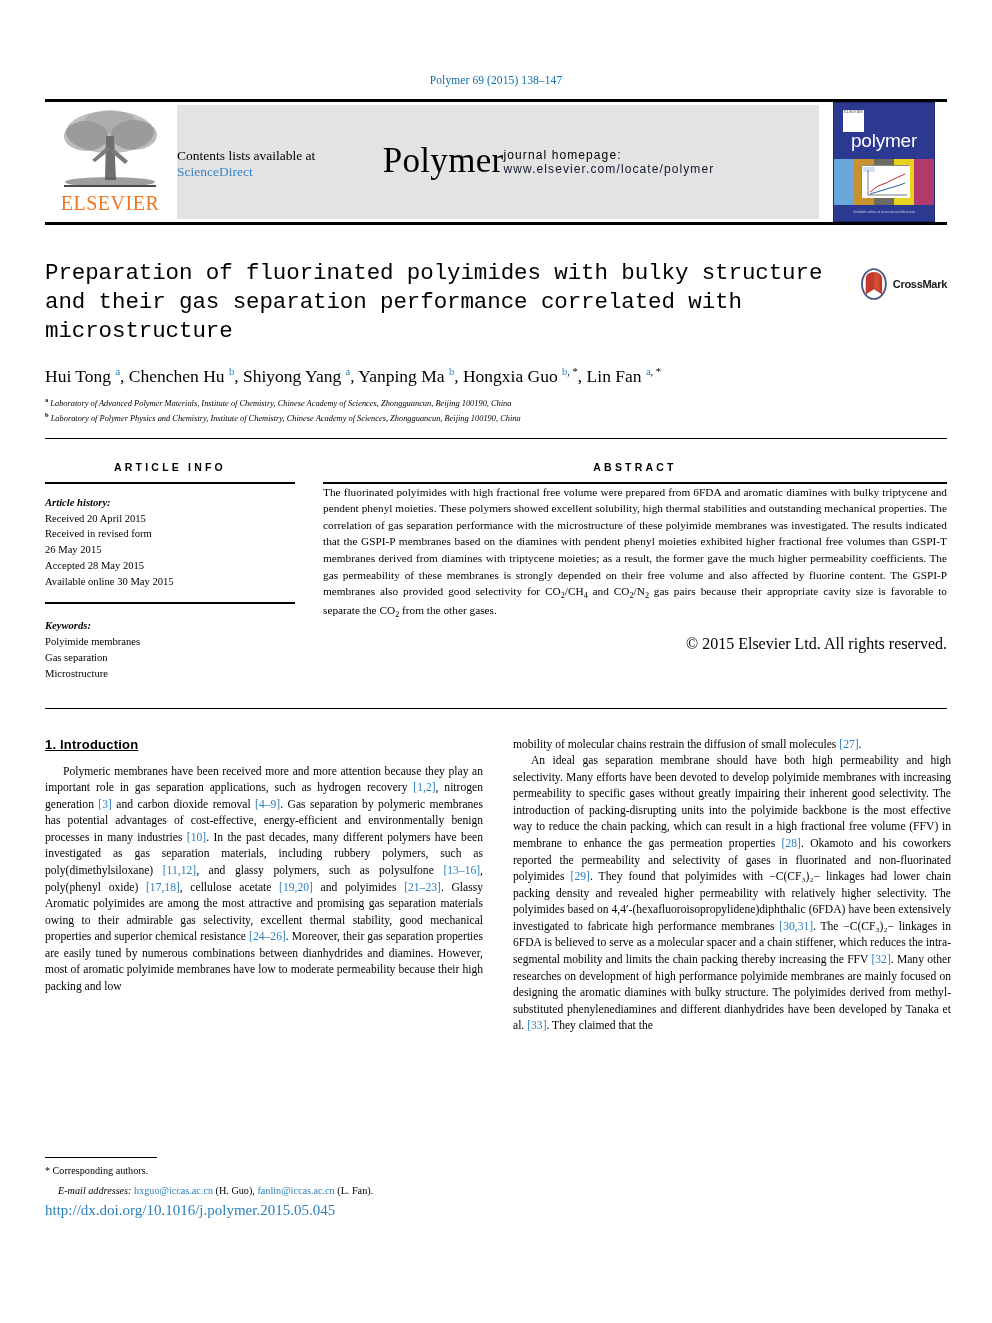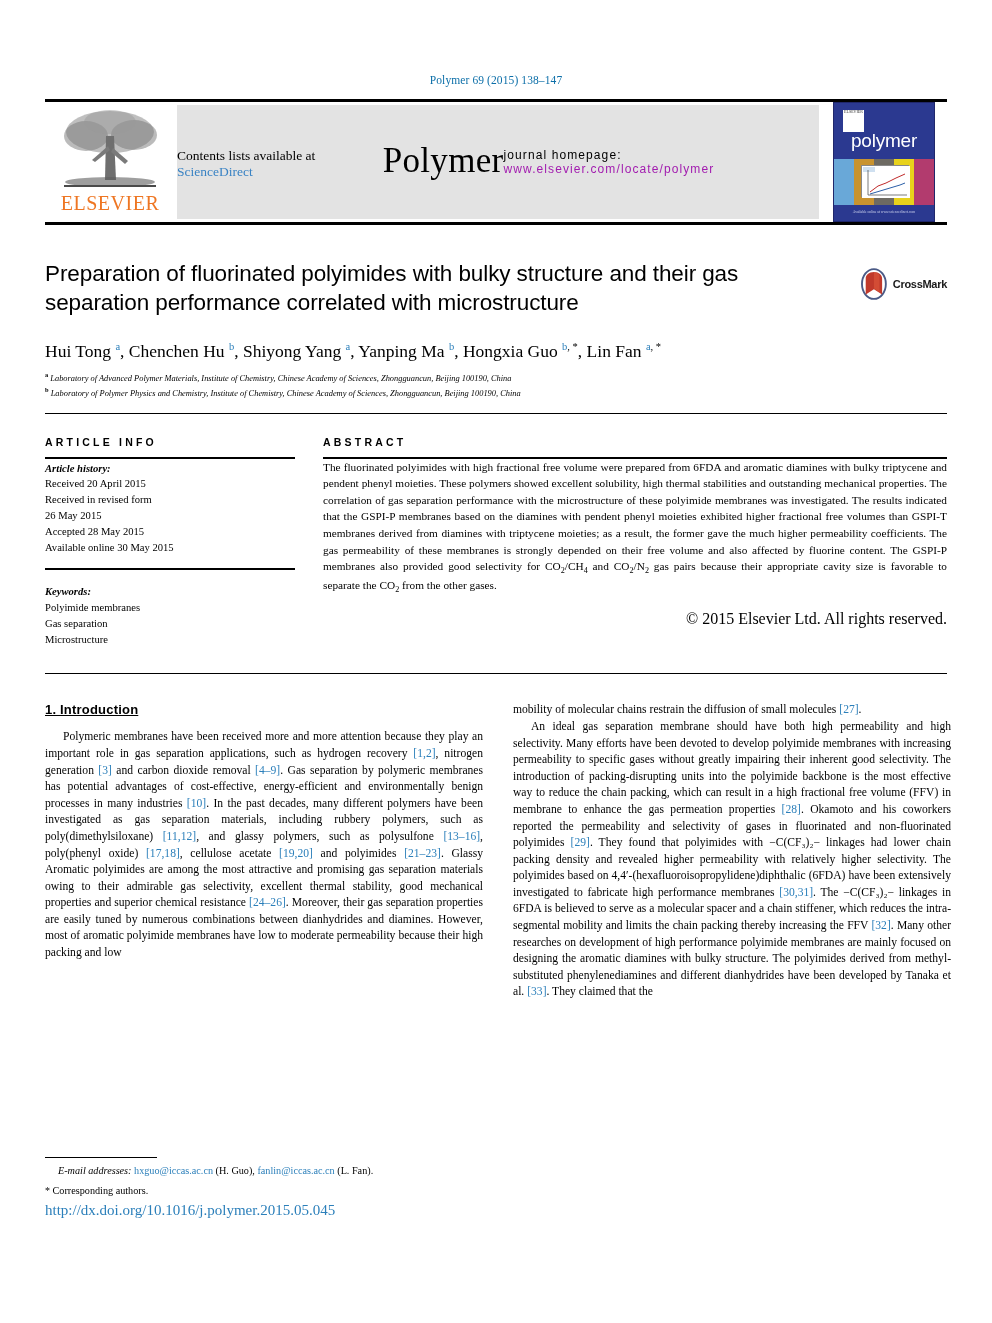--- a/index.html
+++ b/index.html
@@ -64,21 +64,21 @@
     font-family: "Liberation Serif", serif;
     font-size: 35px;
     margin: 13px 0 16px 0;
     letter-spacing: .3px;
   }
   .homepage {
     font-family: "Liberation Sans", sans-serif;
     font-size: 12px;
     letter-spacing: 1.1px;
   }
-  .homepage .url { color: #a21caf; }
+  .homepage .url { color: #0f172a; }
   .mast-right {
     width: 126px; flex: 0 0 126px;
     display: flex; align-items: center; justify-content: center;
     background: #fff;
   }
   .cover {
     width: 102px; height: 120px;
     background: #2b3990;
     position: relative;
     overflow: hidden;
@@ -105,21 +105,21 @@
     position: absolute; bottom: 5px; left: 0; right: 0;
     text-align: center; color: #cfd4ee; font-size: 3.6px; line-height: 1.6;
   }
 
   
   .title-block { margin-top: 34px; position: relative; min-height: 62px; }
   .art-title {
     font-size: 22.5px;
     line-height: 1.29;
     max-width: 790px;
-    font-family: Liberation Sans, sans-serif;
+    font-family: Liberation Mono, monospace;
     letter-spacing: -.1px;
   }
   .crossmark {
     position: absolute; right: 0; top: 2px;
     width: 88px; height: 46px;
     display: flex; align-items: center; gap: 4px;
   }
   .cm-badge { width: 40px; height: 42px; }
   .cm-label {
     font-family: "Liberation Sans", sans-serif;
@@ -151,23 +151,24 @@
     gap: 28px;
   }
   .col-info { width: 250px; flex: 0 0 250px; }
   .col-abs  { flex: 1 1 auto; }
   .sec-head {
     font-family: "Liberation Sans", sans-serif;
     font-size: 10.5px;
     font-weight: bold;
     letter-spacing: 3.2px;
     margin-bottom: 9px;
+    text-align: center;
   }
   .hr-bold { border-top: 2px solid #000; }
-  .info-body { font-size: 10.6px; line-height: 1.5; padding-top: 2px; }
+  .info-body { font-size: 10.6px; line-height: 1.5; padding-top: 11px; }
   .info-body .lbl { font-style: italic; font-weight: bold; }
   .kw-block { margin-top: 12px; padding-top: 8px; }
   .abs-body {
     font-size: 11.3px;
     line-height: 1.47;
     text-align: justify;
     padding-top: 0;
   }
   .abs-copy { text-align: right; margin-top: 13px; }
   sub { font-size: .72em; }
@@ -339,28 +340,28 @@
       <p class="p" id="left-p1"><span>Polymeric membranes have been received more and more attention because they play an important role in gas separation applications, such as hydrogen recovery </span><span class="ref">[1,2]</span><span>, nitrogen generation </span><span class="ref">[3]</span><span> and carbon dioxide removal </span><span class="ref">[4–9]</span><span>. Gas separation by polymeric membranes has potential advantages of cost-effective, energy-efficient and environmentally benign processes in many industries </span><span class="ref">[10]</span><span>. In the past decades, many different polymers have been investigated as gas separation materials, including rubbery polymers, such as poly(dimethylsiloxane) </span><span class="ref">[11,12]</span><span>, and glassy polymers, such as polysulfone </span><span class="ref">[13–16]</span><span>, poly(phenyl oxide) </span><span class="ref">[17,18]</span><span>, cellulose acetate </span><span class="ref">[19,20]</span><span> and polyimides </span><span class="ref">[21–23]</span><span>. Glassy Aromatic polyimides are among the most attractive and promising gas separation materials owing to their admirable gas selectivity, excellent thermal stability, good mechanical properties and superior chemical resistance </span><span class="ref">[24–26]</span><span>. Moreover, their gas separation properties are easily tuned by numerous combinations between dianhydrides and diamines. However, most of aromatic polyimide membranes have low to moderate permeability because their high packing and low</span></p>
     </div>
     <div class="bcol">
       <p class="p" id="right-p1" style="text-indent:0"><span>mobility of molecular chains restrain the diffusion of small molecules </span><span class="ref">[27]</span><span>.</span></p>
       <p class="p" id="right-p2"><span>An ideal gas separation membrane should have both high permeability and high selectivity. Many efforts have been devoted to develop polyimide membranes with increasing permeability to specific gases without greatly impairing their inherent good selectivity. The introduction of packing-disrupting units into the polyimide backbone is the most effective way to reduce the chain packing, which can result in a high fractional free volume (FFV) in membrane to enhance the gas permeation properties </span><span class="ref">[28]</span><span>. Okamoto and his coworkers reported the permeability and selectivity of gases in fluorinated and non-fluorinated polyimides </span><span class="ref">[29]</span><span>. They found that polyimides with −C(CF₃)₂− linkages had lower chain packing density and revealed higher permeability with relatively higher selectivity. The polyimides based on 4,4′-(hexafluoroisopropylidene)diphthalic (6FDA) have been extensively investigated to fabricate high performance membranes </span><span class="ref">[30,31]</span><span>. The −C(CF₃)₂− linkages in 6FDA is believed to serve as a molecular spacer and a chain stiffener, which reduces the intra-segmental mobility and limits the chain packing thereby increasing the FFV </span><span class="ref">[32]</span><span>. Many other researches on development of high performance polyimide membranes are mainly focused on designing the aromatic diamines with bulky structure. The polyimides derived from methyl-substituted phenylenediamines and different dianhydrides have been developed by Tanaka et al. </span><span class="ref">[33]</span><span>. They claimed that the</span></p>
     </div>
   </div>
 
   <div class="footnote">
     <div class="fn-rule"></div>
+    <div class="fn-line">
+      <span class="star">*</span><span> Corresponding authors.</span>
+    </div>
     <div class="fn-line fn-emails">
       <span class="it">E-mail addresses:</span>
       <span class="lnk">hxguo@iccas.ac.cn</span>
       <span>(H. Guo)</span>,
       <span class="lnk">fanlin@iccas.ac.cn</span>
       <span>(L. Fan)</span>.
     </div>
-    <div class="fn-line">
-      <span class="star">*</span><span> Corresponding authors.</span>
-    </div>
     <div class="doi-block">
       <div class="doi">http://dx.doi.org/10.1016/j.polymer.2015.05.045</div>
     </div>
   </div>
 
 </div>
 
 </body></html>

